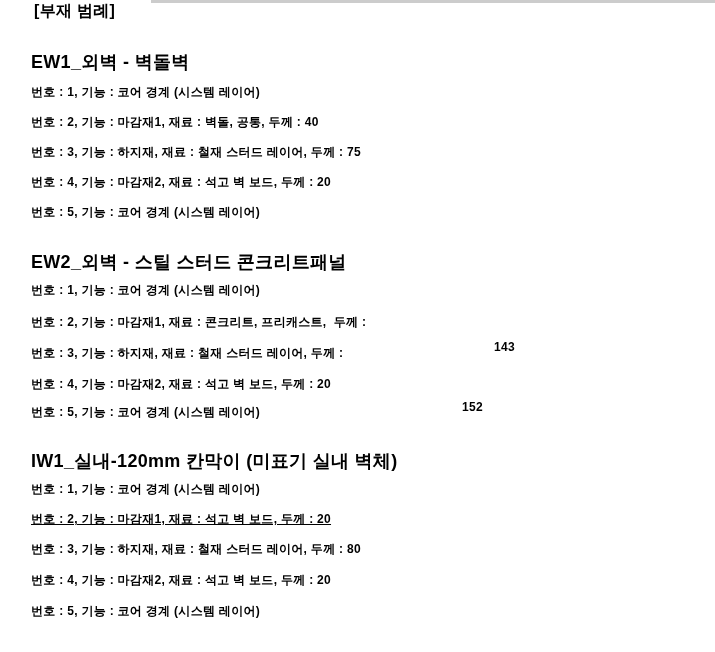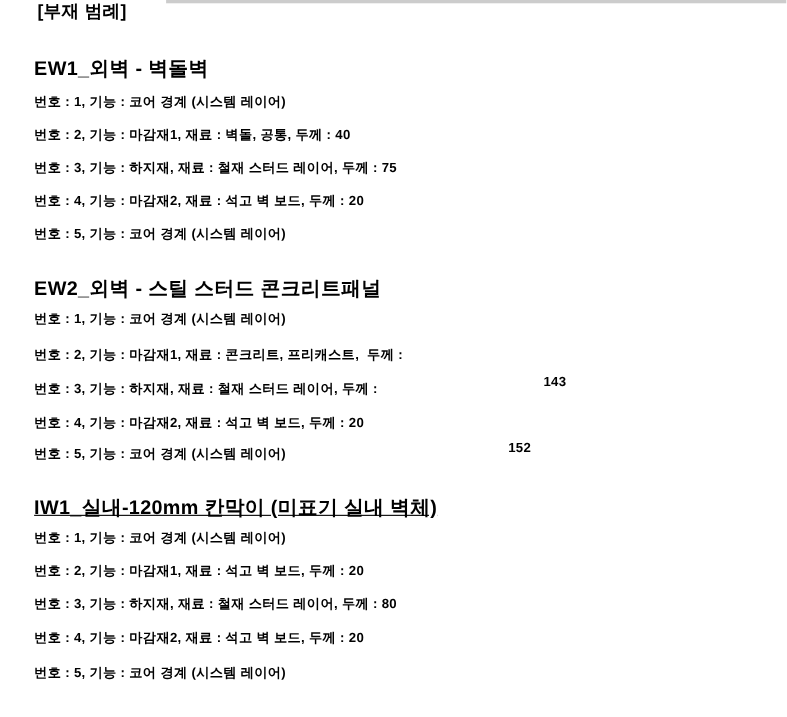--- a/index.html
+++ b/index.html
@@ -49,23 +49,23 @@
   .s2-l1 { top: 313px; }
   .s2-l2 { top: 344px; }
   .s2-l3 { top: 375px; }
   .s2-l4 { top: 403px; }
 
   
   .off-185 { top: 338px; left: 494px; }
   .off-152 { top: 367px; left: 462px; margin-top: 31px; }
 
   
-  .s3-h  { top: 452px; text-decoration: underline; }
+  .s3-h  { top: 452px; }
   .s3-l0 { top: 480px; }
-  .s3-l1 { top: 510px; }
+  .s3-l1 { top: 510px; text-decoration: underline; }
   .s3-l2 { top: 540px; }
   .s3-l3 { top: 571px; }
   .s3-l4 { top: 602px; }
 </style>
 </head>
 <body>
 
 <div class="top-divider"></div>
 
 <div class="txt doc-title">[부재 범례]</div>

